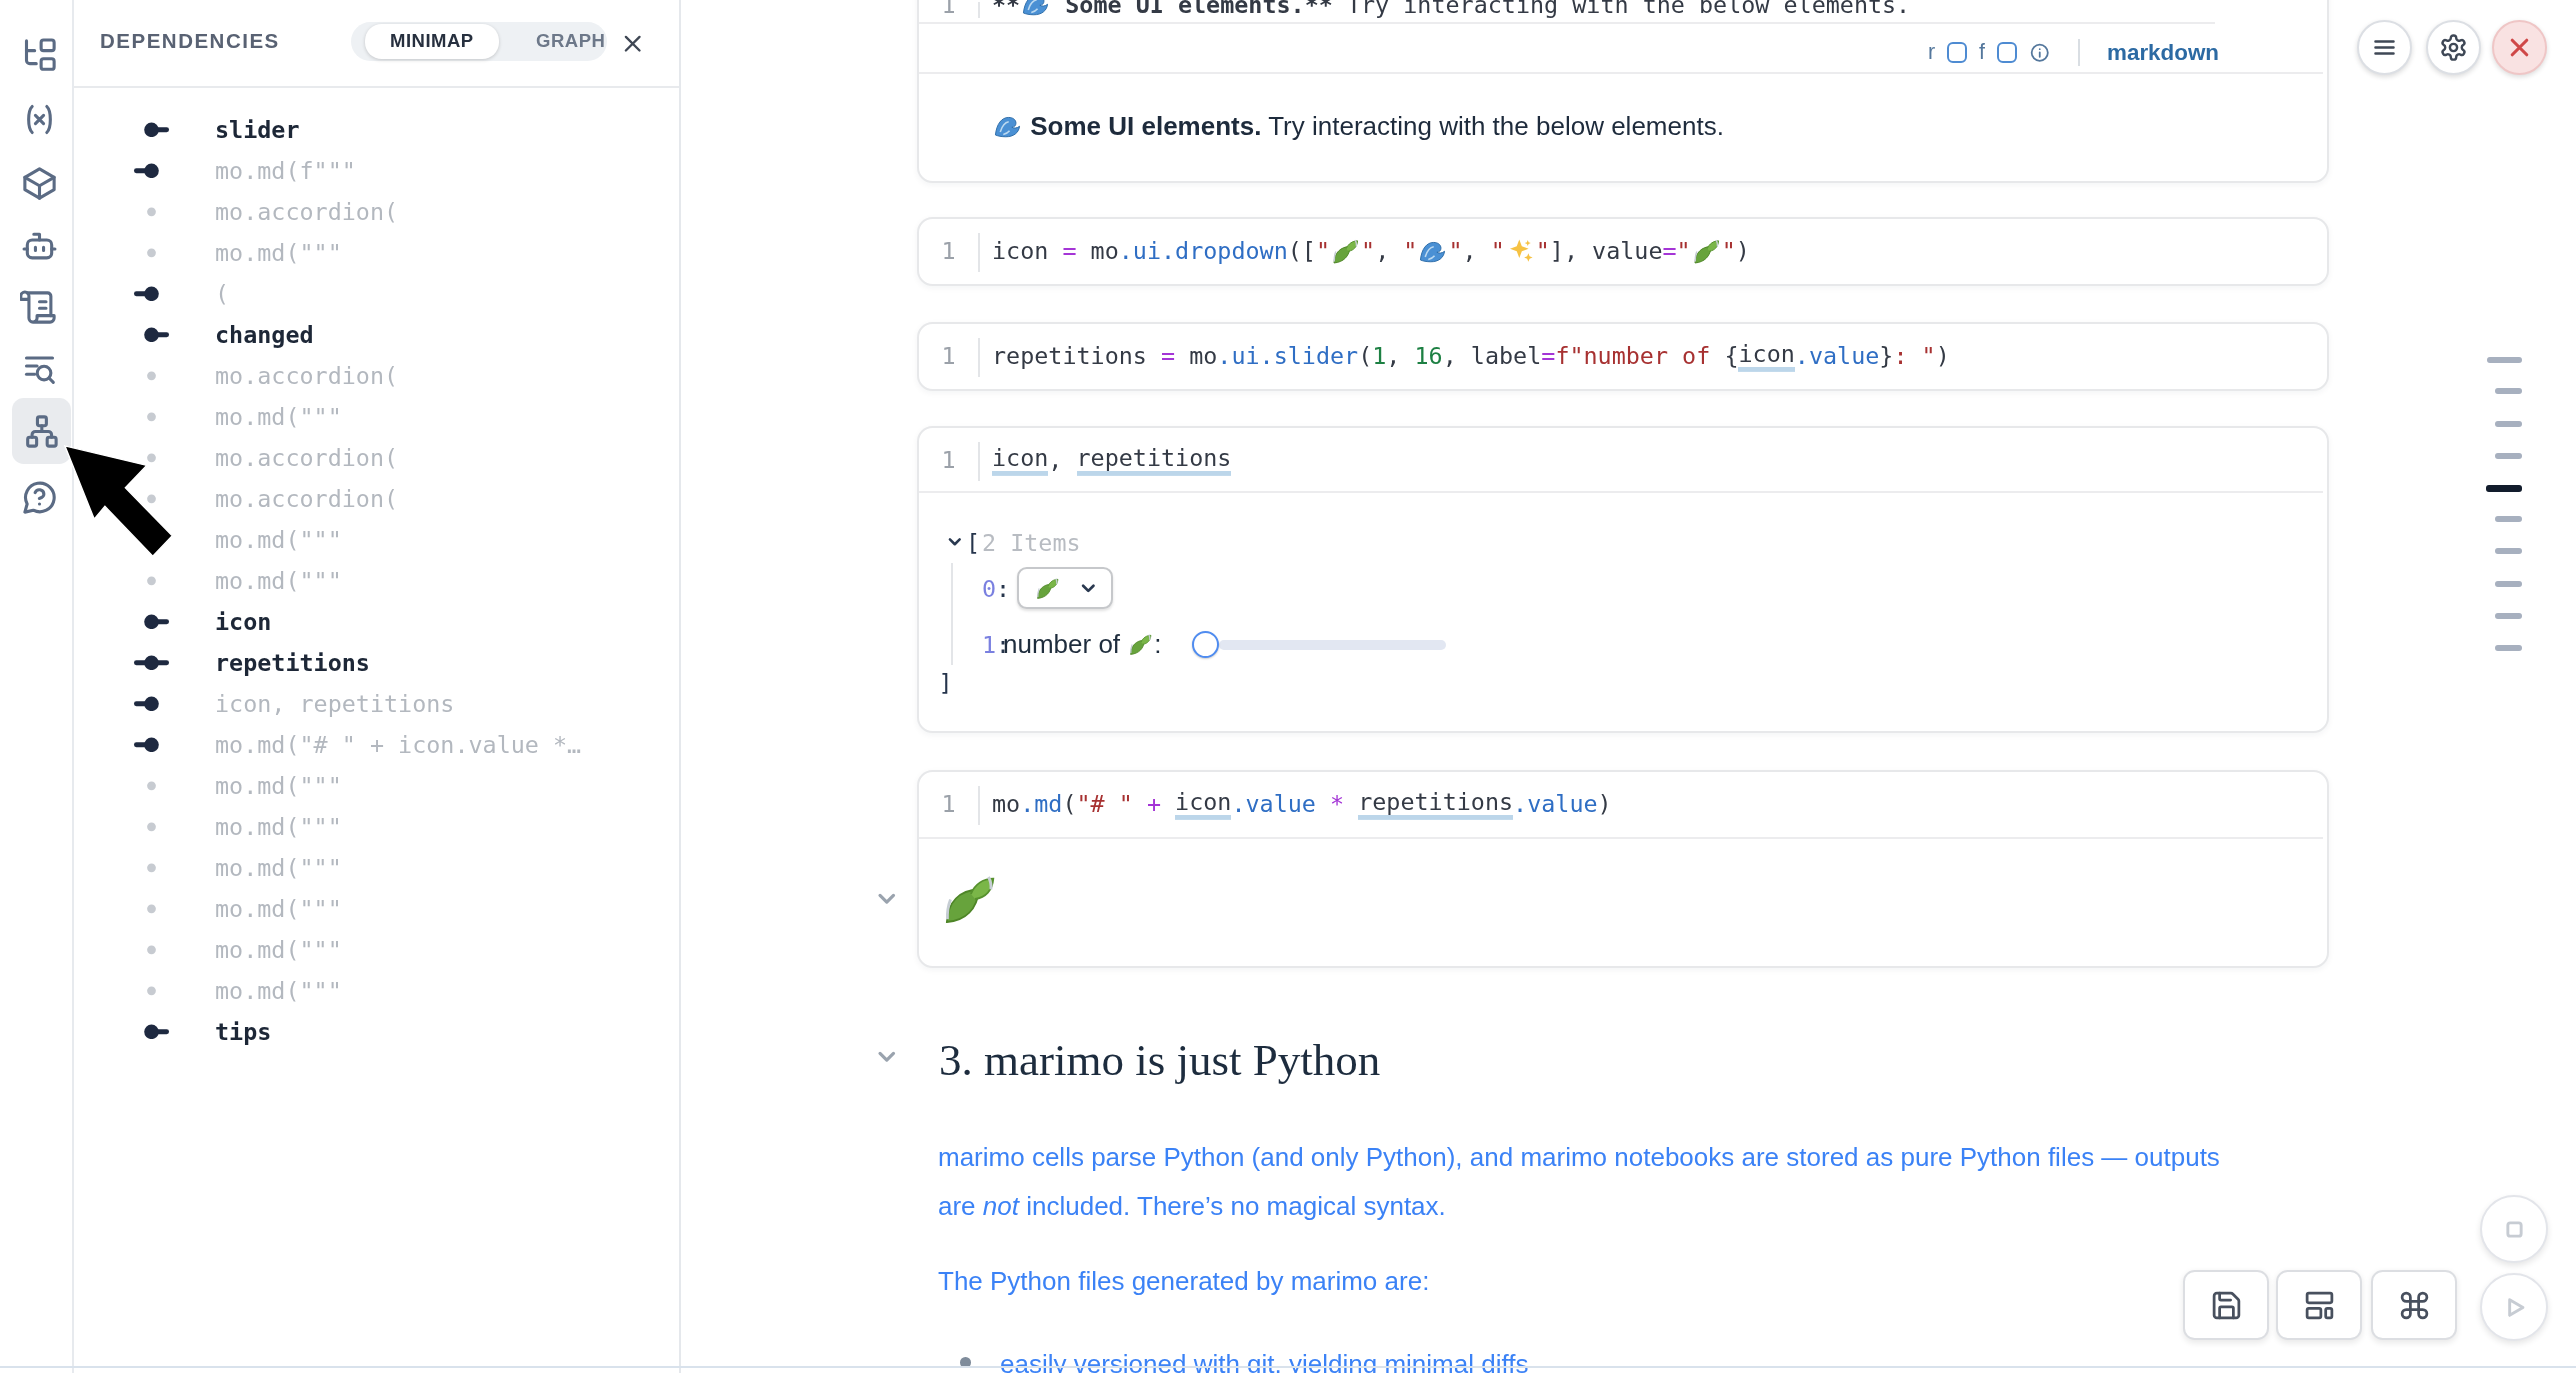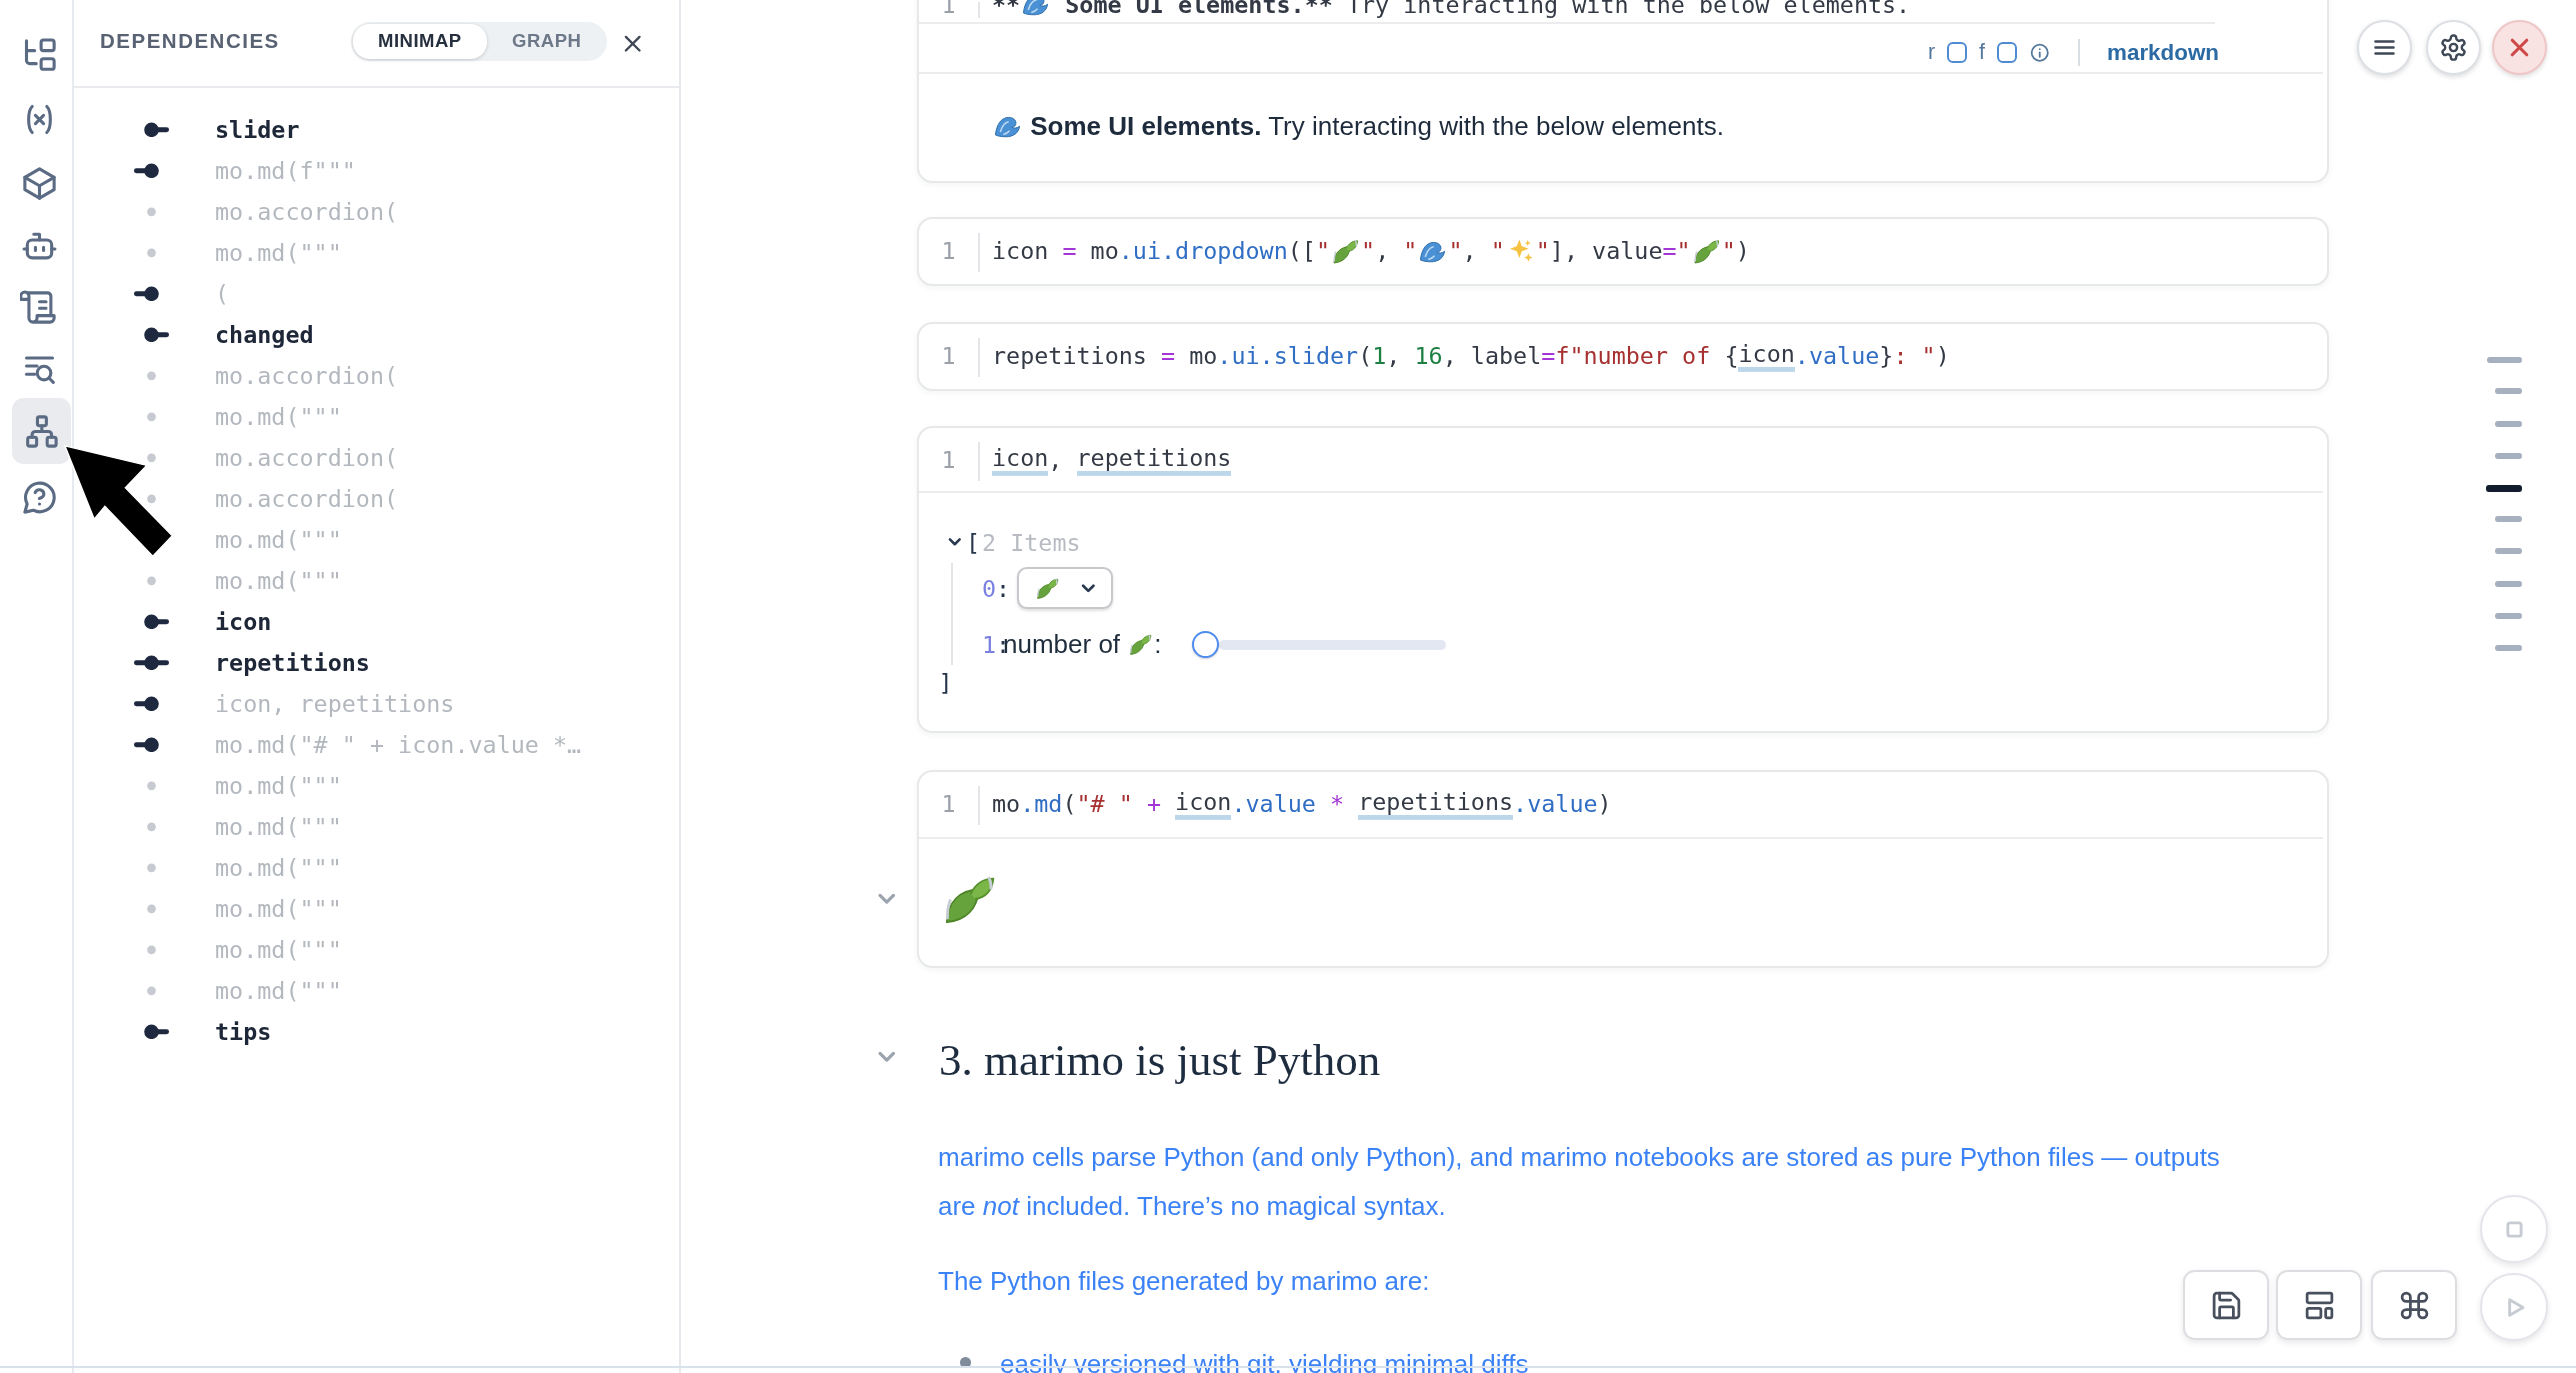--- a/index.html
+++ b/index.html
@@ -9,21 +9,21 @@
 
 #rail{position:absolute;left:0;top:0;width:72px;height:1374px;border-right:2px solid #e7eaee;background:#fff}
 .rail-icon{position:absolute;left:13.7px;width:51px;height:51px;display:flex;align-items:center;justify-content:center}
 .rail-icon svg{width:39px;height:39px;stroke:#5b6b84;fill:none;stroke-width:1.9;stroke-linecap:round;stroke-linejoin:round}
 .rail-icon.active{left:11.7px;width:59px;height:66px;background:#e9ebee;border-radius:11.7px}
 
 #panel{position:absolute;left:74px;top:0;width:605px;height:1374px;border-right:2px solid #e5e8ec;background:#fff}
 #panel-title{position:absolute;left:26px;top:29px;font-size:20.5px;font-weight:700;letter-spacing:1.5px;color:#596273}
 #seg{position:absolute;left:277px;top:21.5px;width:256px;height:39px;background:#eef1f4;border-radius:19.5px;display:flex;align-items:center;padding:0}
 .tab{font-size:18.5px;font-weight:700;letter-spacing:0.5px;color:#6d7889;display:flex;align-items:center;justify-content:center;height:39px;padding:0 23.4px}
-.tab.active{background:#fff;border-radius:16.6px;height:35px;margin:2px;box-shadow:0 1px 3.9px rgba(0,0,0,.18);color:#27303f;padding:0 25px}
+.tab.active{background:#fff;border-radius:16.6px;height:35px;margin:14px;box-shadow:0 1px 3.9px rgba(0,0,0,.18);color:#27303f;padding:0 25px}
 #panel-close{position:absolute;left:539px;top:24.4px;width:39px;height:39px;display:flex;align-items:center;justify-content:center}
 #panel-close svg{width:23.4px;height:23.4px;stroke:#3f4754;stroke-width:2.4;fill:none;stroke-linecap:round}
 #panel-hr{position:absolute;left:0;top:86px;width:605px;height:2px;background:#e8eaed}
 #dep-list{position:absolute;left:0;top:109px;width:605px}
 .dep-row{position:relative;height:41px}
 .dep-marker{position:absolute;left:56px;top:12.7px}
 .dep-text{position:absolute;left:141px;top:0;height:41px;display:flex;align-items:center;font-family:"DejaVu Sans Mono","Liberation Mono",monospace;font-size:23.4px;color:#b3b8bf;white-space:pre}
 .dep-row.emph .dep-text{color:#1d2737;font-weight:700}
 
 #cursor{position:absolute;left:59px;top:439px;z-index:50}

